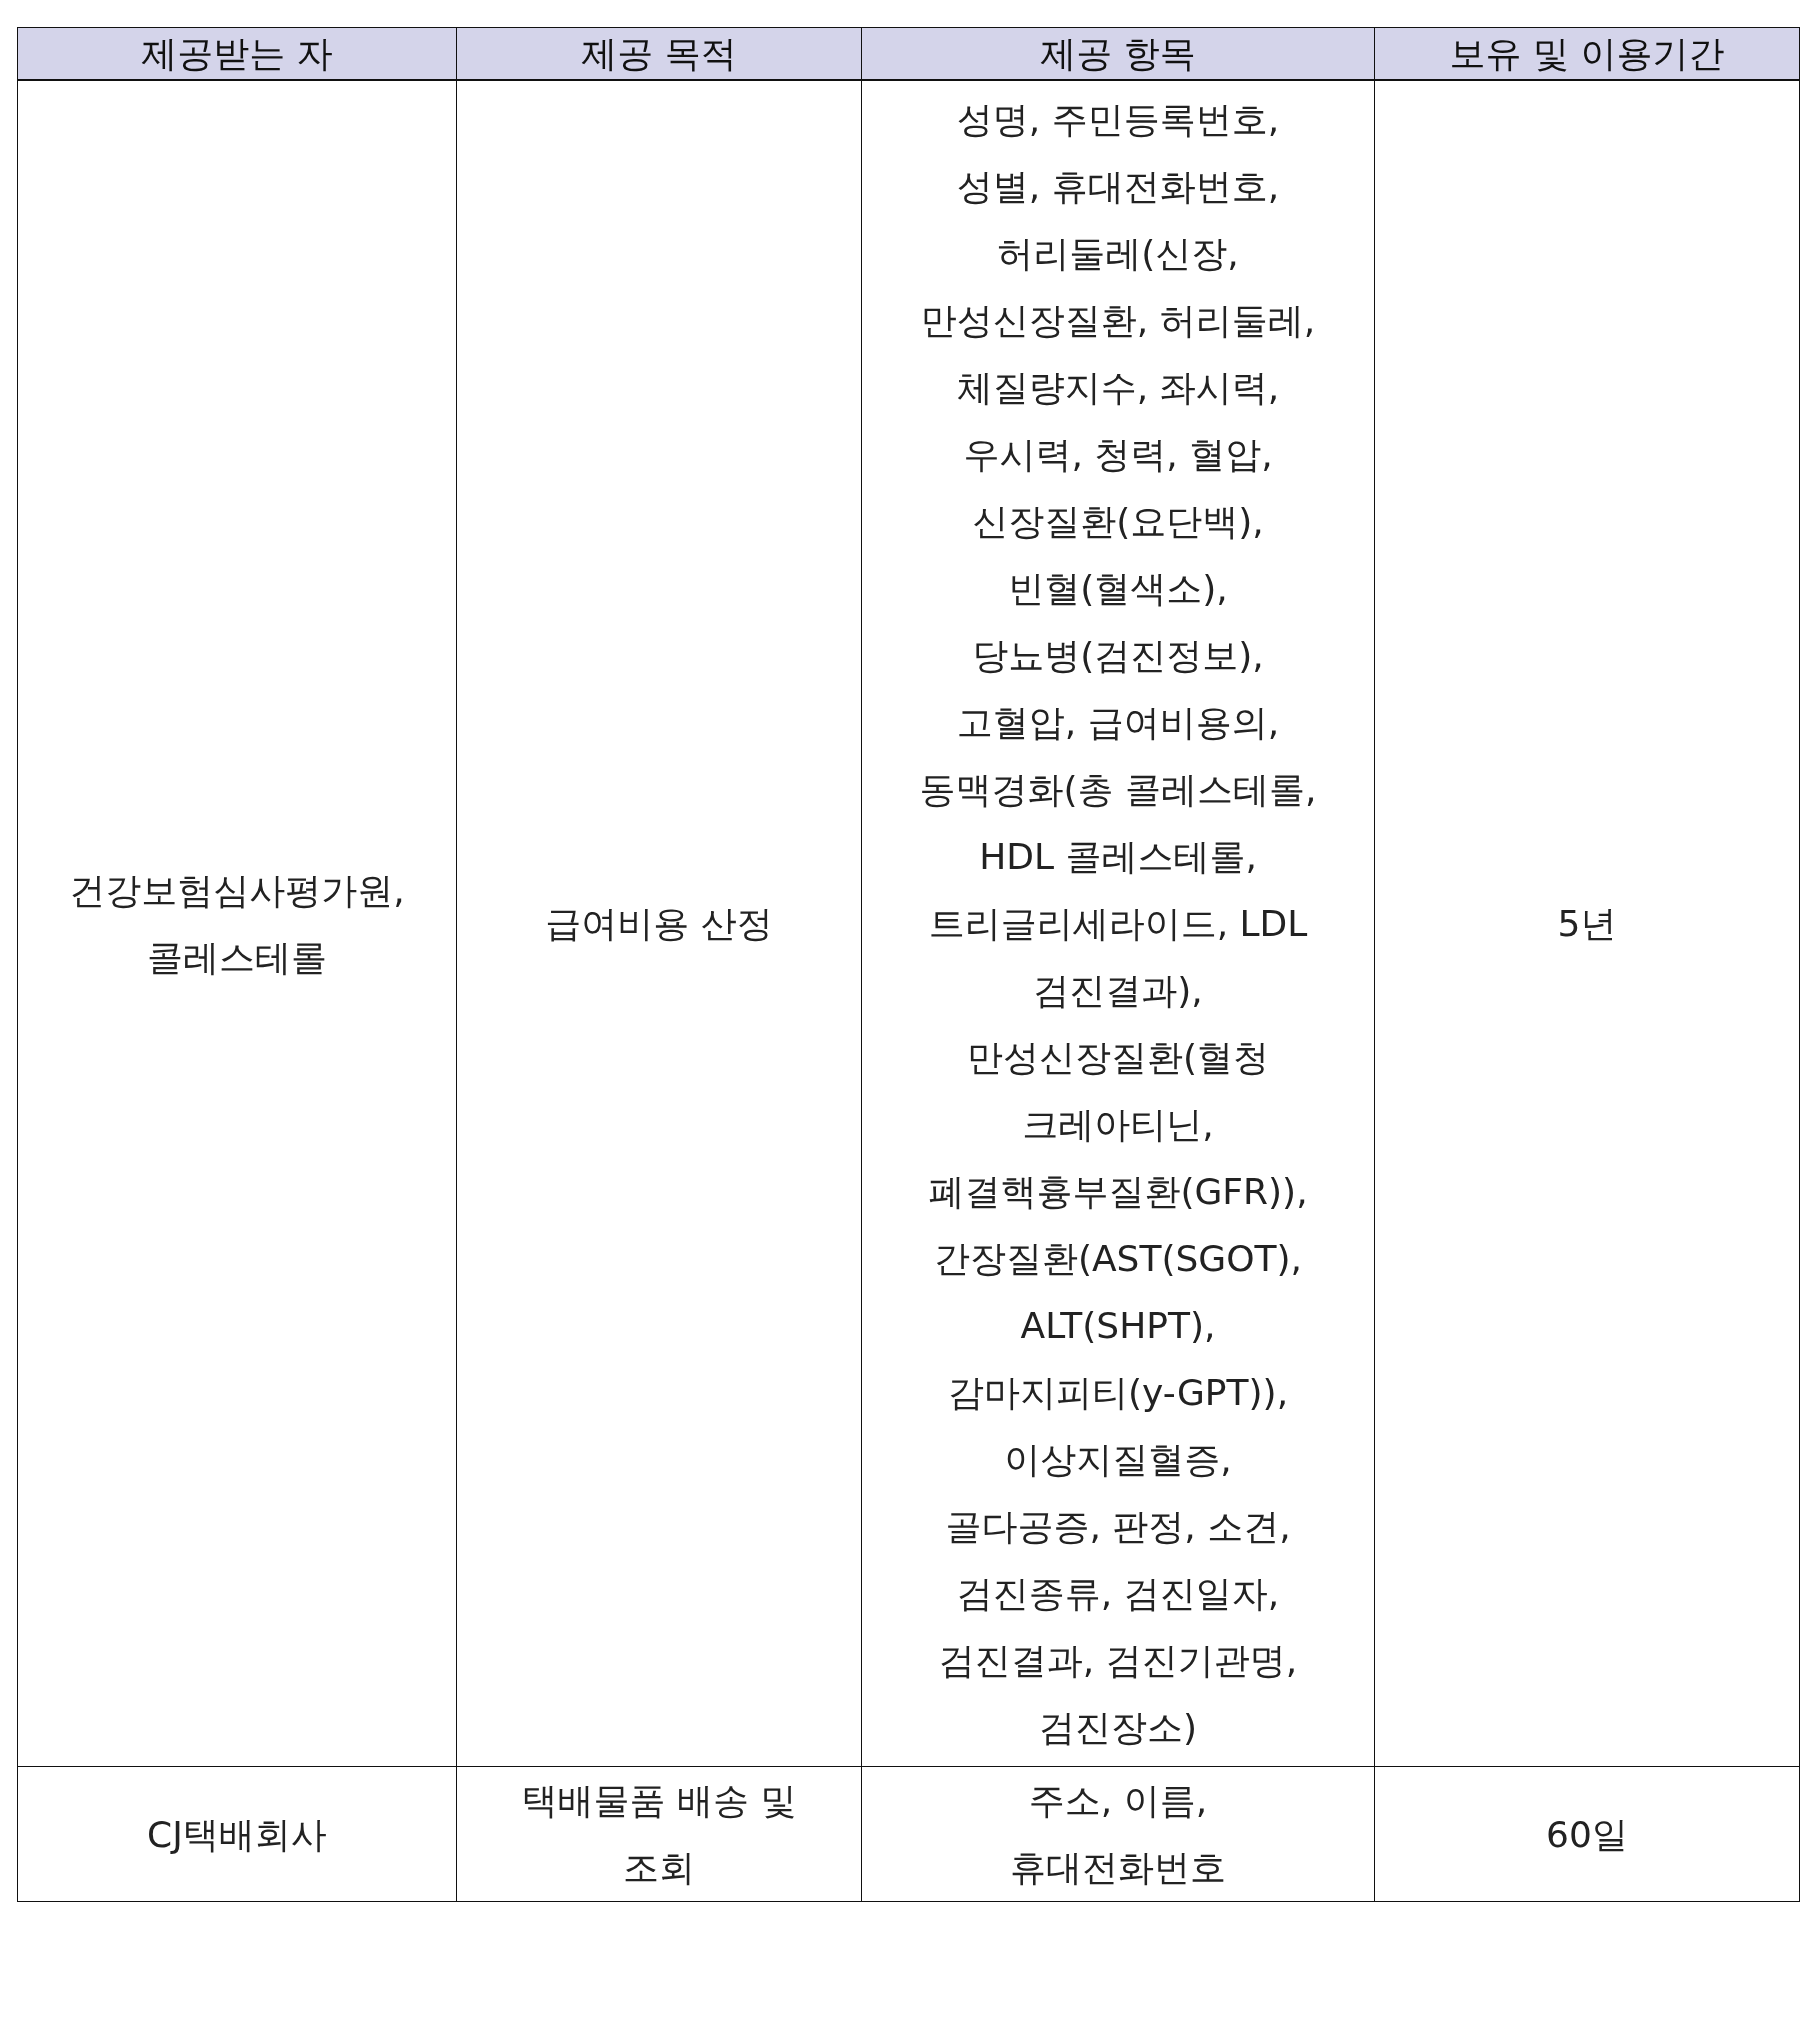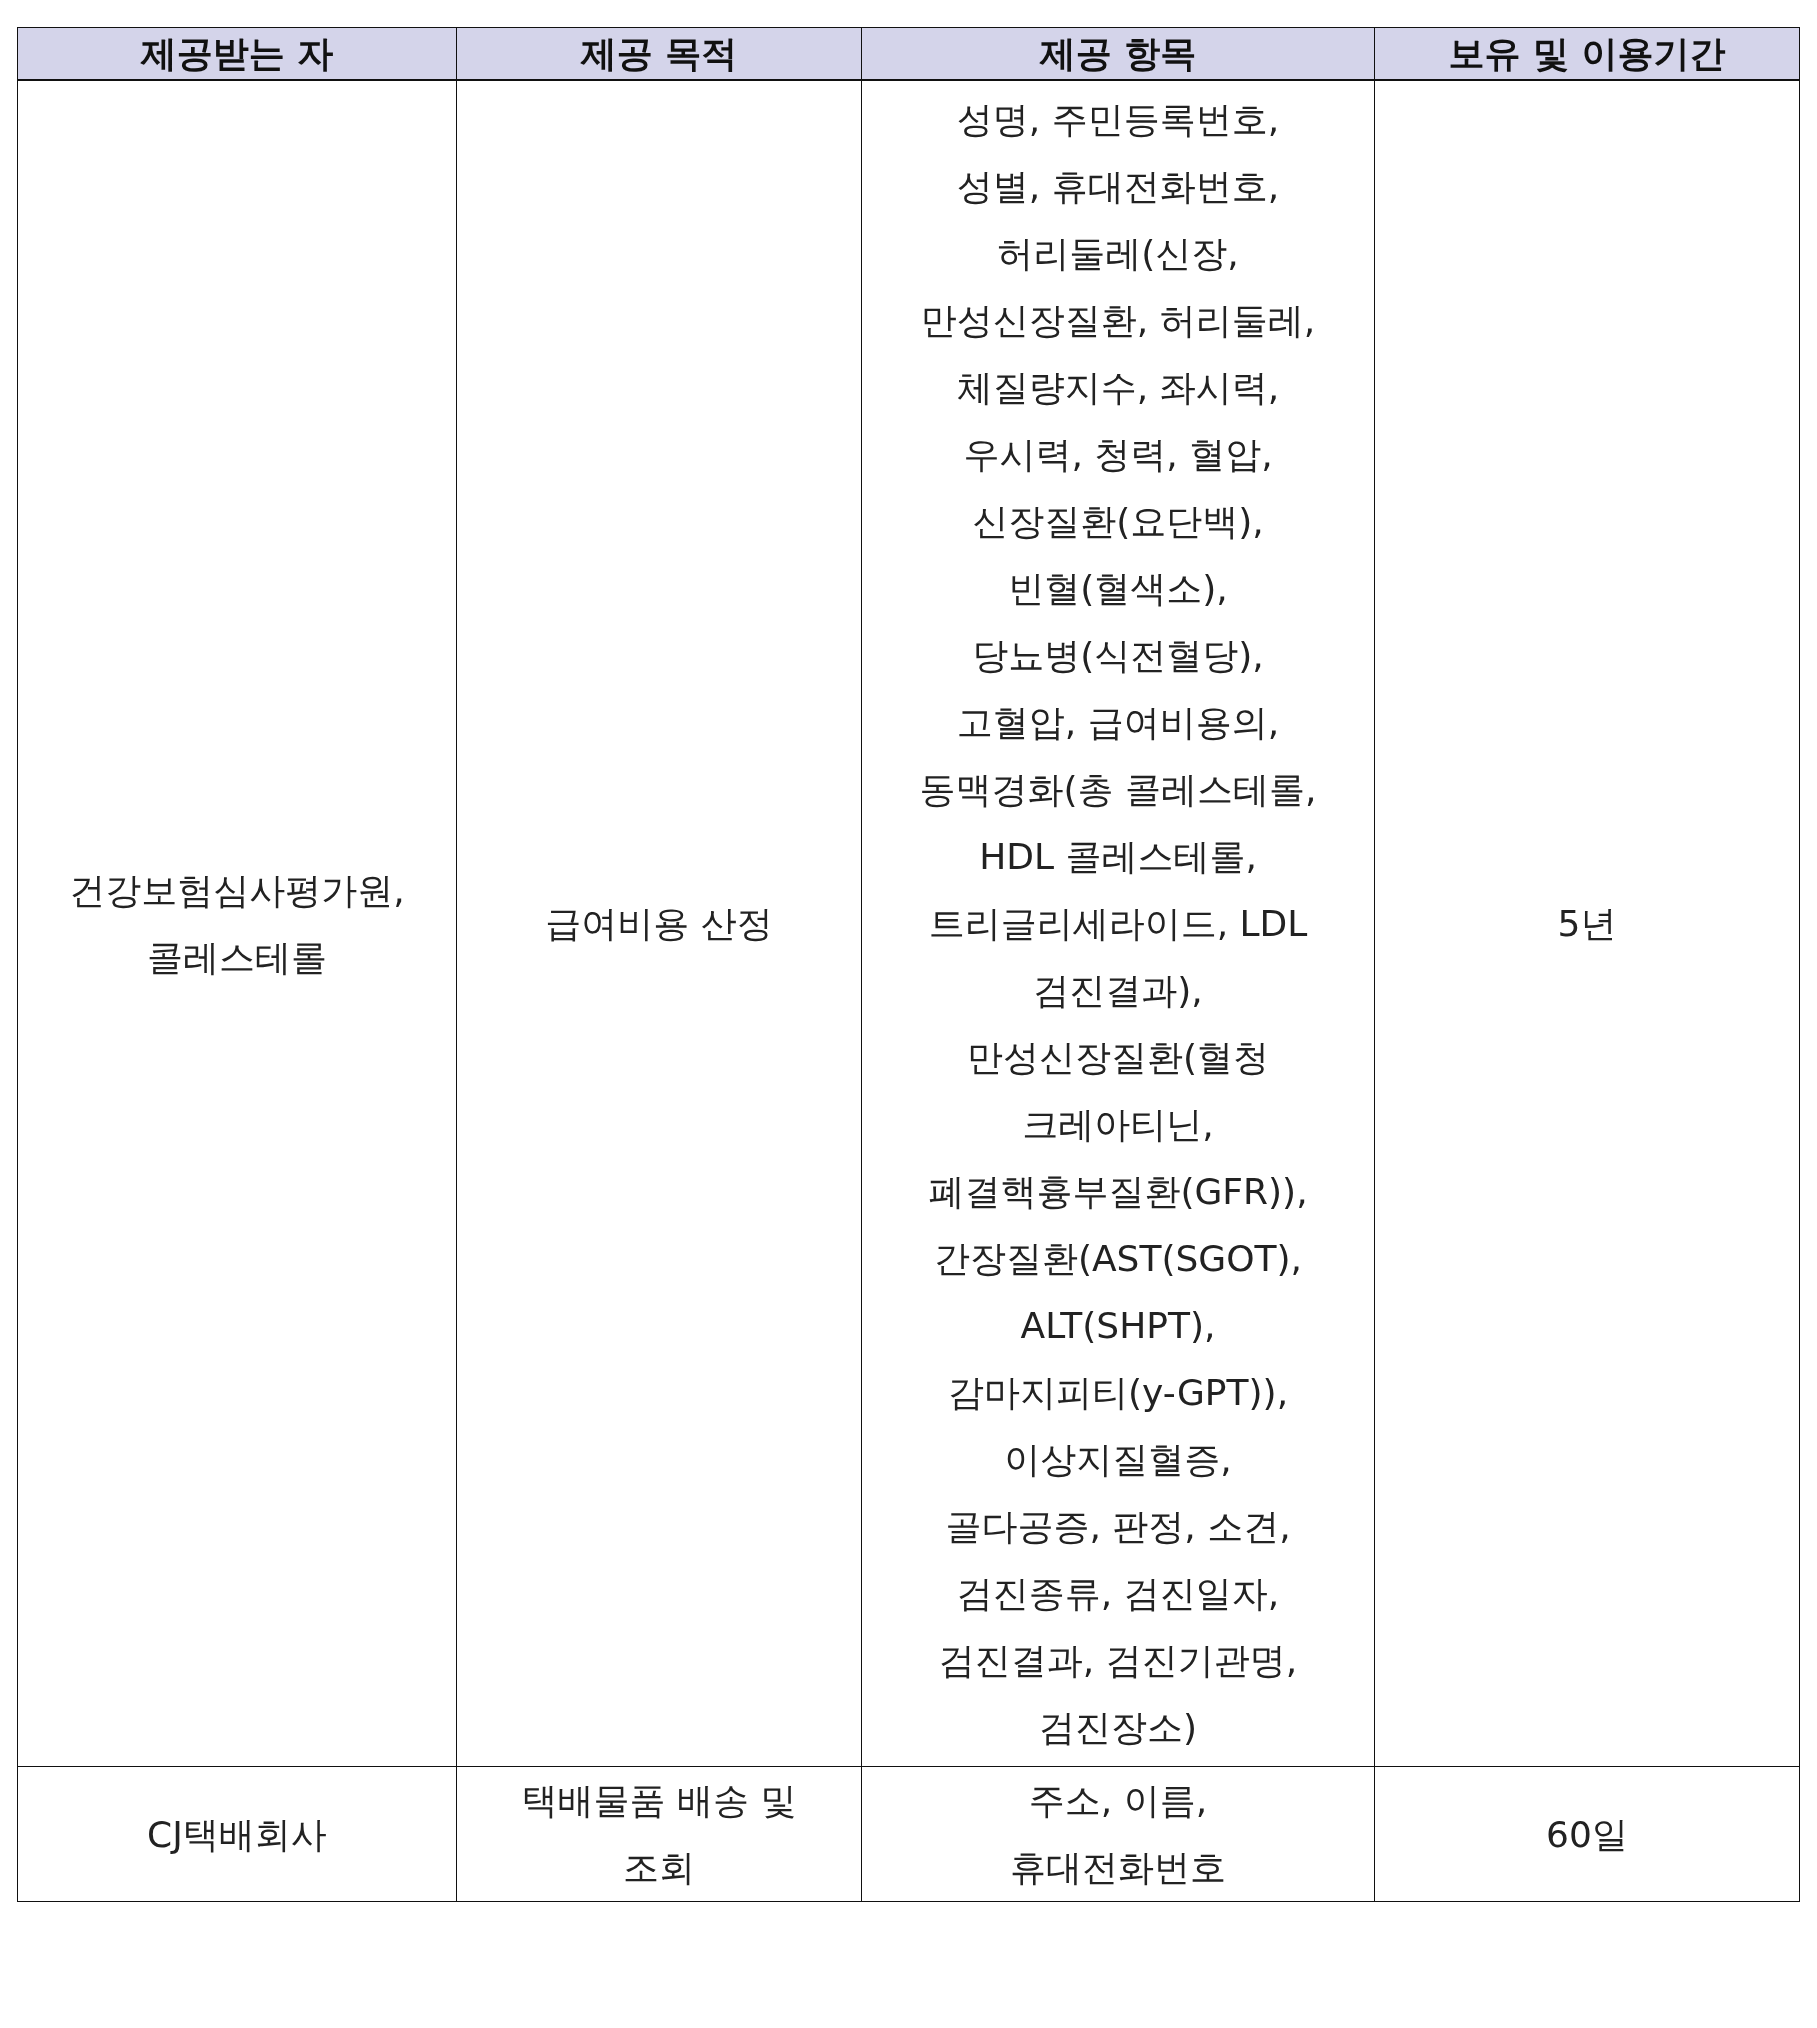--- a/index.html
+++ b/index.html
@@ -26,21 +26,21 @@
   table.provision-table th,
   table.provision-table td {
     border: 1.9px solid #111111;
     text-align: center;
     vertical-align: middle;
     padding: 0 9.5px;
   }
   table.provision-table th {
     background: #d4d4ea;
     height: 51px;
-    font-weight: bold;
+    font-weight: normal;
     font-size: 36px;
     line-height: 51px;
     color: #111111;
     border-bottom-width: 2.8px;
   }
   table.provision-table td {
     font-size: 36px;
     line-height: 67px;
     color: #222222;
   }
@@ -83,21 +83,21 @@
       </td>
       <td>
         <span class="line">성명, 주민등록번호,</span>
         <span class="line">성별, 휴대전화번호,</span>
         <span class="line">허리둘레(신장,</span>
         <span class="line">만성신장질환, 허리둘레,</span>
         <span class="line">체질량지수, 좌시력,</span>
         <span class="line">우시력, 청력, 혈압,</span>
         <span class="line">신장질환(요단백),</span>
         <span class="line">빈혈(혈색소),</span>
-        <span class="line">당뇨병(식전혈당),</span>
+        <span class="line">당뇨병(검진정보),</span>
         <span class="line">고혈압, 급여비용의,</span>
         <span class="line">동맥경화(총 콜레스테롤,</span>
         <span class="line">HDL 콜레스테롤,</span>
         <span class="line">트리글리세라이드, LDL</span>
         <span class="line">검진결과),</span>
         <span class="line">만성신장질환(혈청</span>
         <span class="line">크레아티닌,</span>
         <span class="line">폐결핵흉부질환(GFR)),</span>
         <span class="line">간장질환(AST(SGOT),</span>
         <span class="line">ALT(SHPT),</span>

